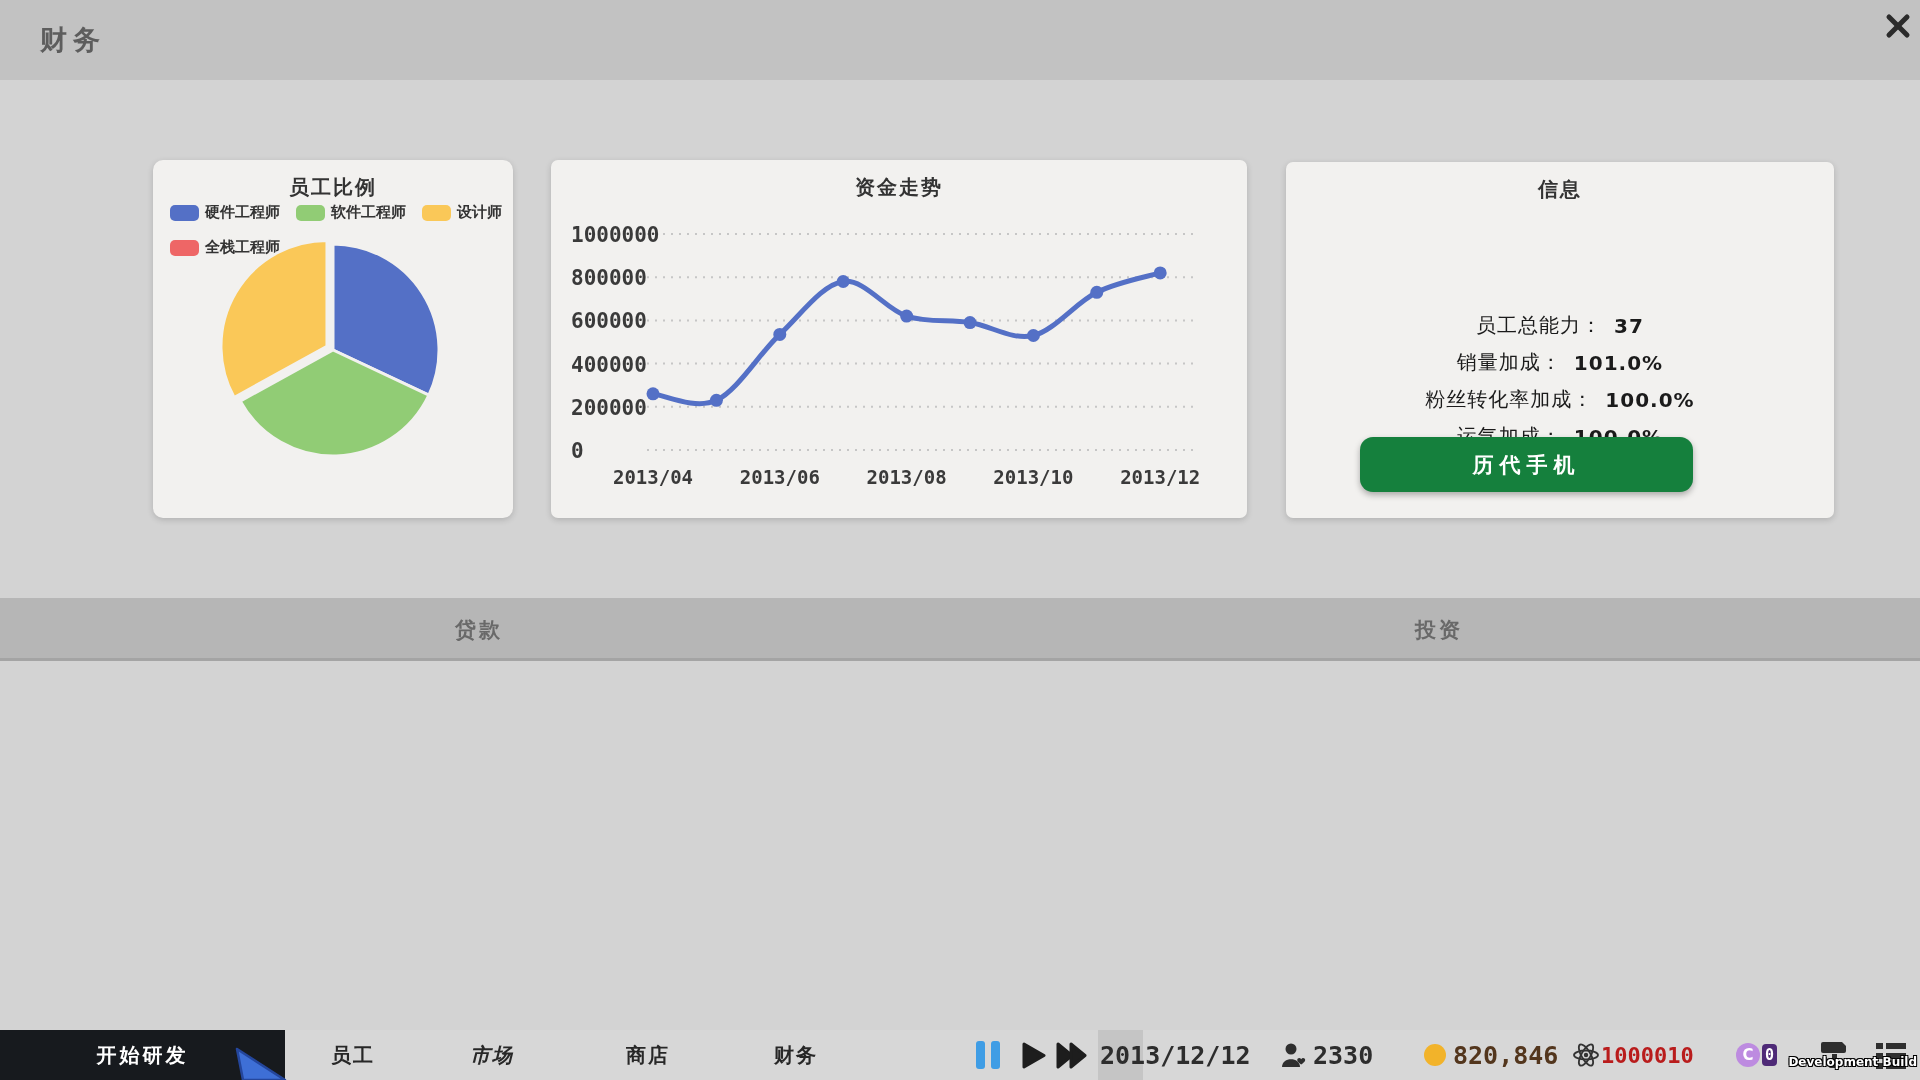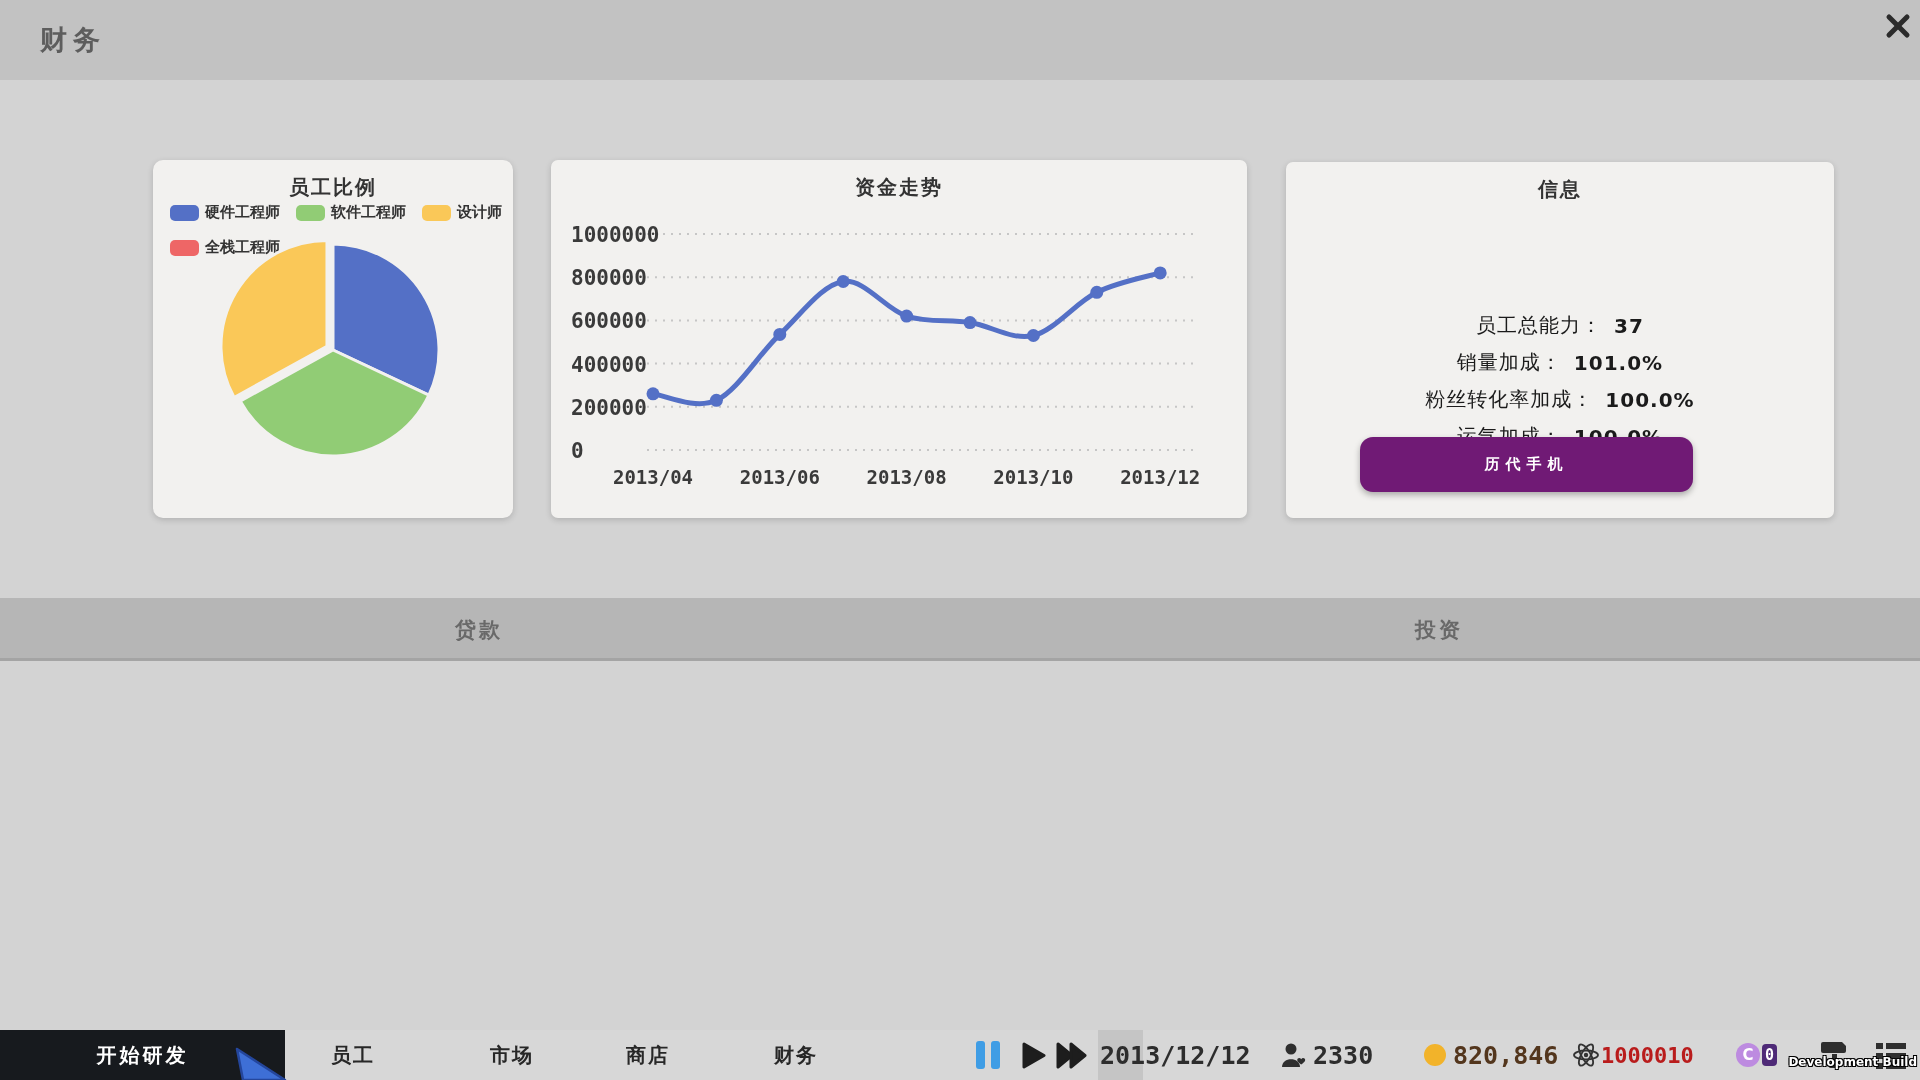--- a/index.html
+++ b/index.html
@@ -27,39 +27,39 @@
 
   .line-svg{position:absolute;left:0;top:0;}
   .axis-num{font-family:"DejaVu Sans Mono",monospace;font-weight:bold;font-size:21px;fill:#3a3a3a;}
   .xnum{font-size:19px;}
 
   
   .info-rows{position:absolute;top:100px;left:0;right:0;margin-top:45px;}
   .info-row{height:37px;display:flex;justify-content:center;align-items:center;gap:12px;font-size:20px;color:#1b1b1b;letter-spacing:1px;}
   .info-row .val{font-weight:600;}
   .phone-history-btn{position:absolute;left:74px;top:275px;width:333px;height:55px;border-radius:13px;
-    background:#701a75;border:none;box-shadow:0 3px 6px rgba(0,0,0,0.3);
-    color:#fff;font-size:15px;font-weight:bold;letter-spacing:6px;cursor:pointer;
+    background:#15803d;border:none;box-shadow:0 3px 6px rgba(0,0,0,0.3);
+    color:#fff;font-size:21px;font-weight:bold;letter-spacing:6px;cursor:pointer;
     display:flex;align-items:center;justify-content:center;font-family:"DejaVu Sans",sans-serif;}
 
   
   .section-bar{position:absolute;left:0;top:598px;width:1920px;height:60px;background:#b6b6b6;border-bottom:3px solid #a4a4a4;}
   .section-label{position:absolute;top:0;height:64px;width:120px;display:flex;align-items:center;justify-content:center;
     font-size:21px;font-weight:600;color:#696969;letter-spacing:3px;}
   .loan-label{left:419px;}
   .invest-label{left:1379px;}
 
   
   .bottom-bar{position:absolute;left:0;top:1030px;width:1920px;height:50px;background:#d7d7d7;}
   .start-dev-btn{position:absolute;left:0;top:0;width:285px;height:50px;background:#171a1e;border:none;cursor:pointer;
     color:#fff;font-size:20px;font-weight:600;letter-spacing:3px;display:flex;align-items:center;justify-content:center;
     font-family:Liberation Mono, monospace;}
   .tab{position:absolute;top:0;height:50px;width:88px;display:flex;align-items:center;justify-content:center;
     font-size:20px;font-weight:600;color:#272727;letter-spacing:2px;cursor:pointer;}
-  .tab-staff{left:309px;} .tab-market{left:468px;} .tab-shop{left:604px;} .tab-finance{left:752px;}
+  .tab-staff{left:309px;} .tab-market{left:448px;font-style:italic;} .tab-shop{left:604px;} .tab-finance{left:752px;}
 
   .pause-btn{position:absolute;left:976px;top:11px;width:26px;height:28px;display:flex;gap:6px;cursor:pointer;}
   .pause-btn span{width:9px;height:28px;border-radius:3px;background:#3f9de5;}
   .play-btn{position:absolute;left:1022px;top:12px;cursor:pointer;}
   .ff-btn{position:absolute;left:1056px;top:12px;cursor:pointer;}
 
   .date-highlight{position:absolute;left:1098px;top:0;width:45px;height:50px;background:#c5c5c5;}
   .numtext{font-family:"DejaVu Sans Mono",monospace;font-weight:bold;color:#2d2d2d;}
   .date-text{position:absolute;left:1100px;top:0;height:50px;display:flex;align-items:center;font-size:25px;}
   .fans-icon{position:absolute;left:1281px;top:12px;}

